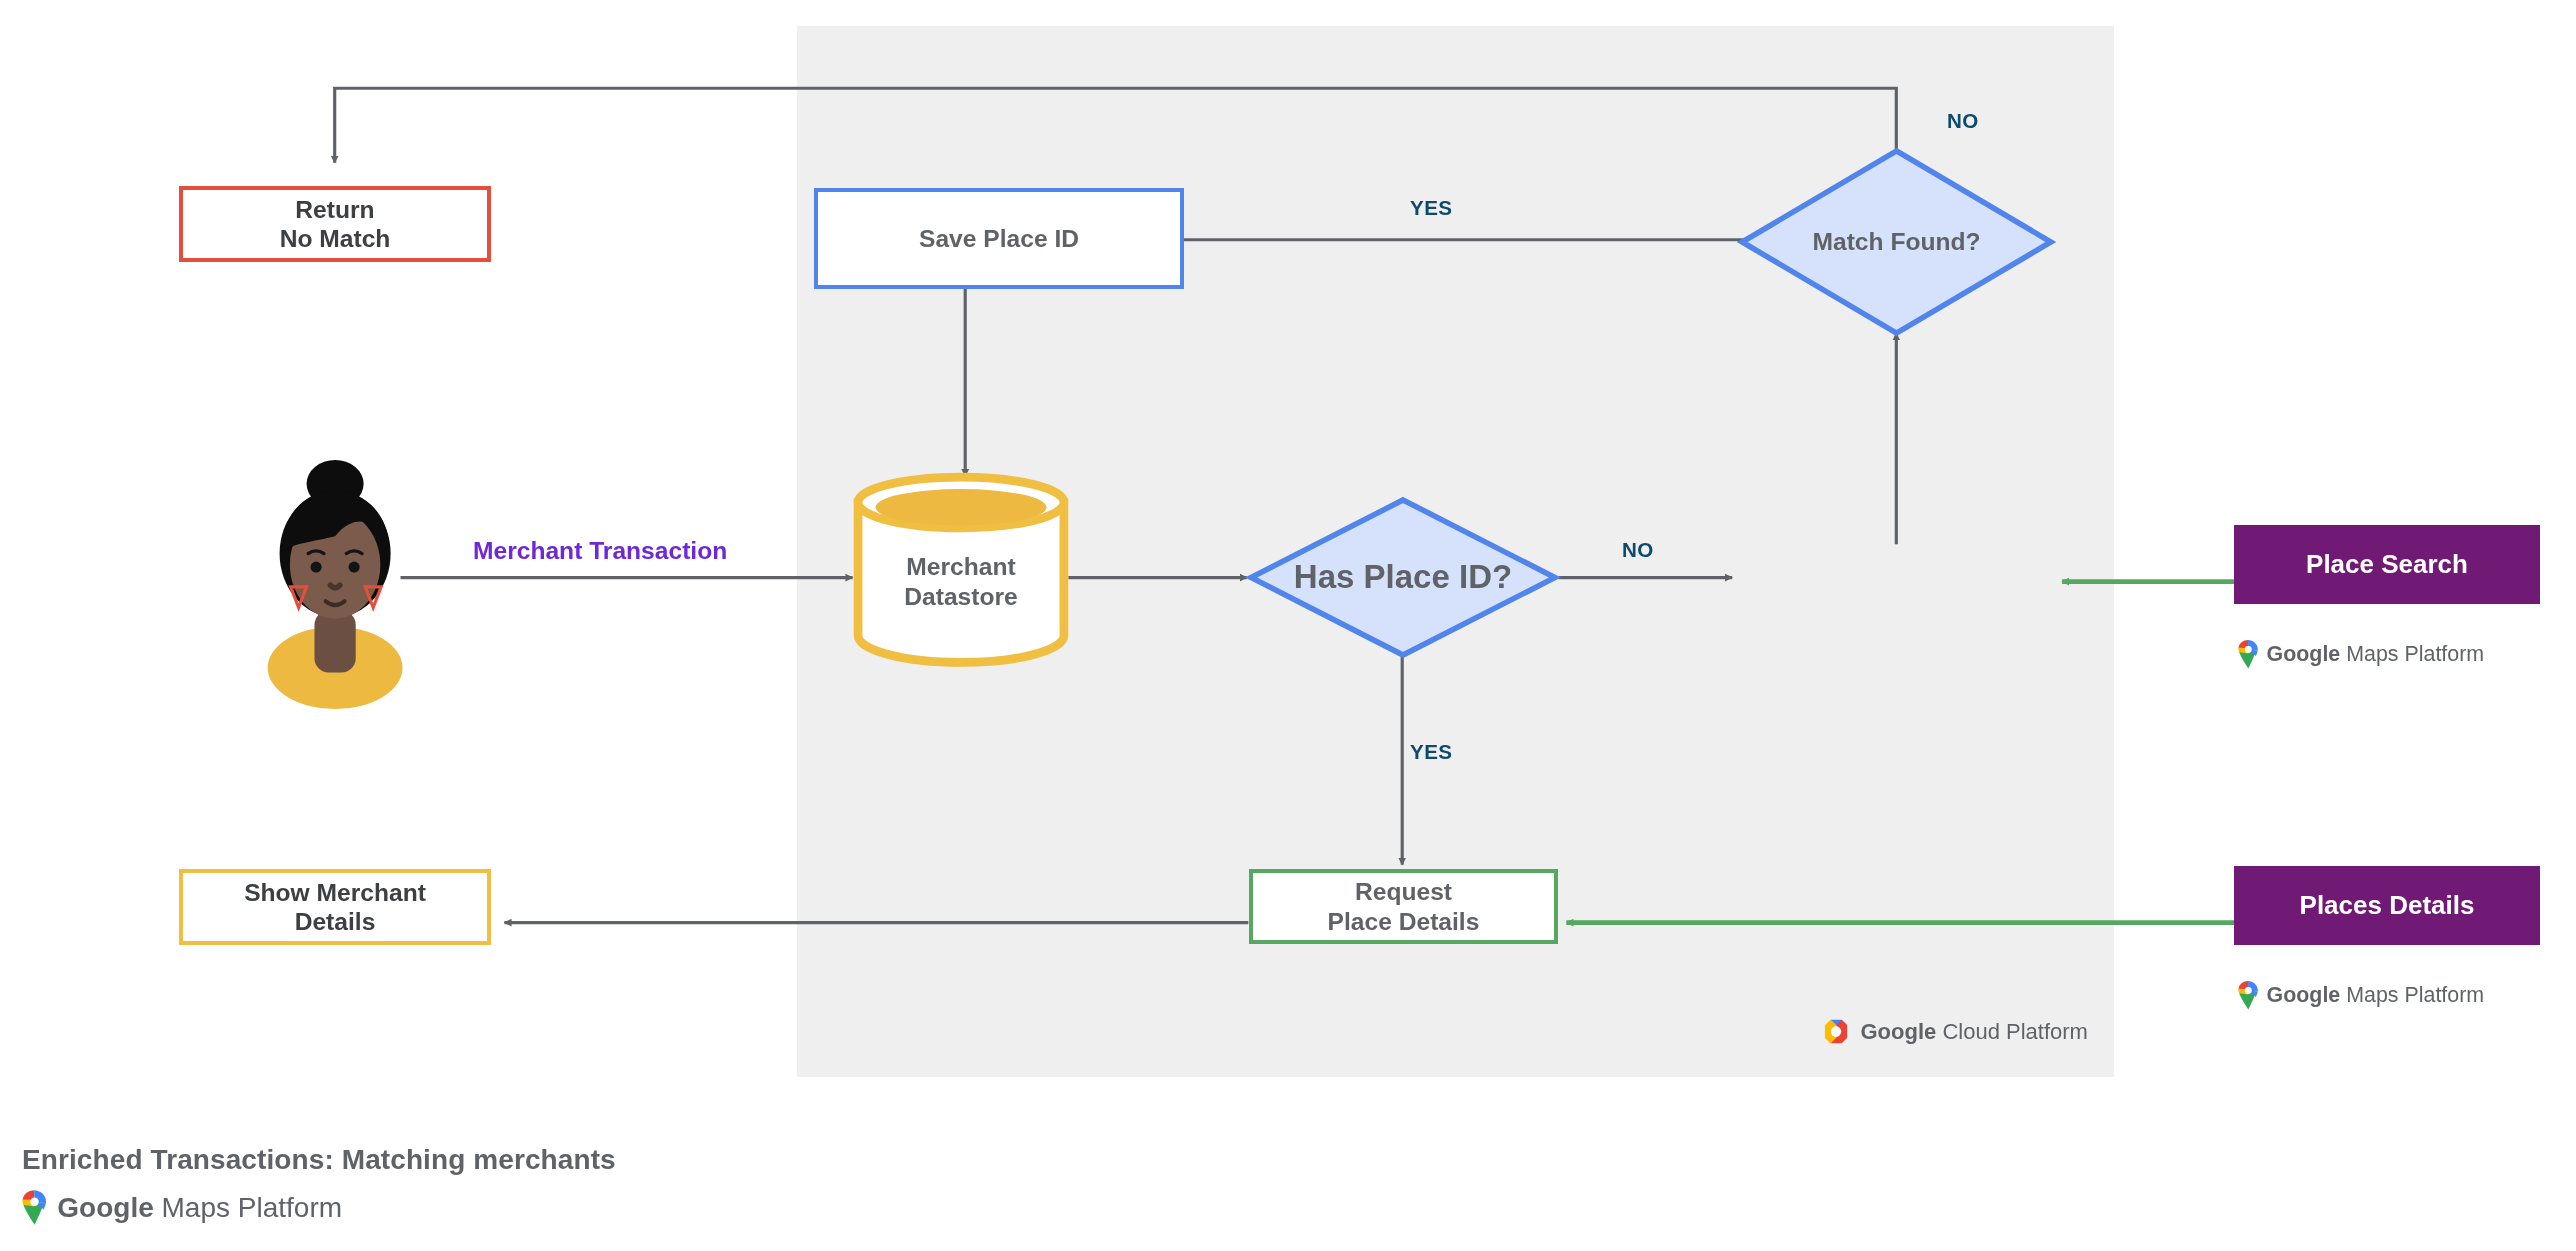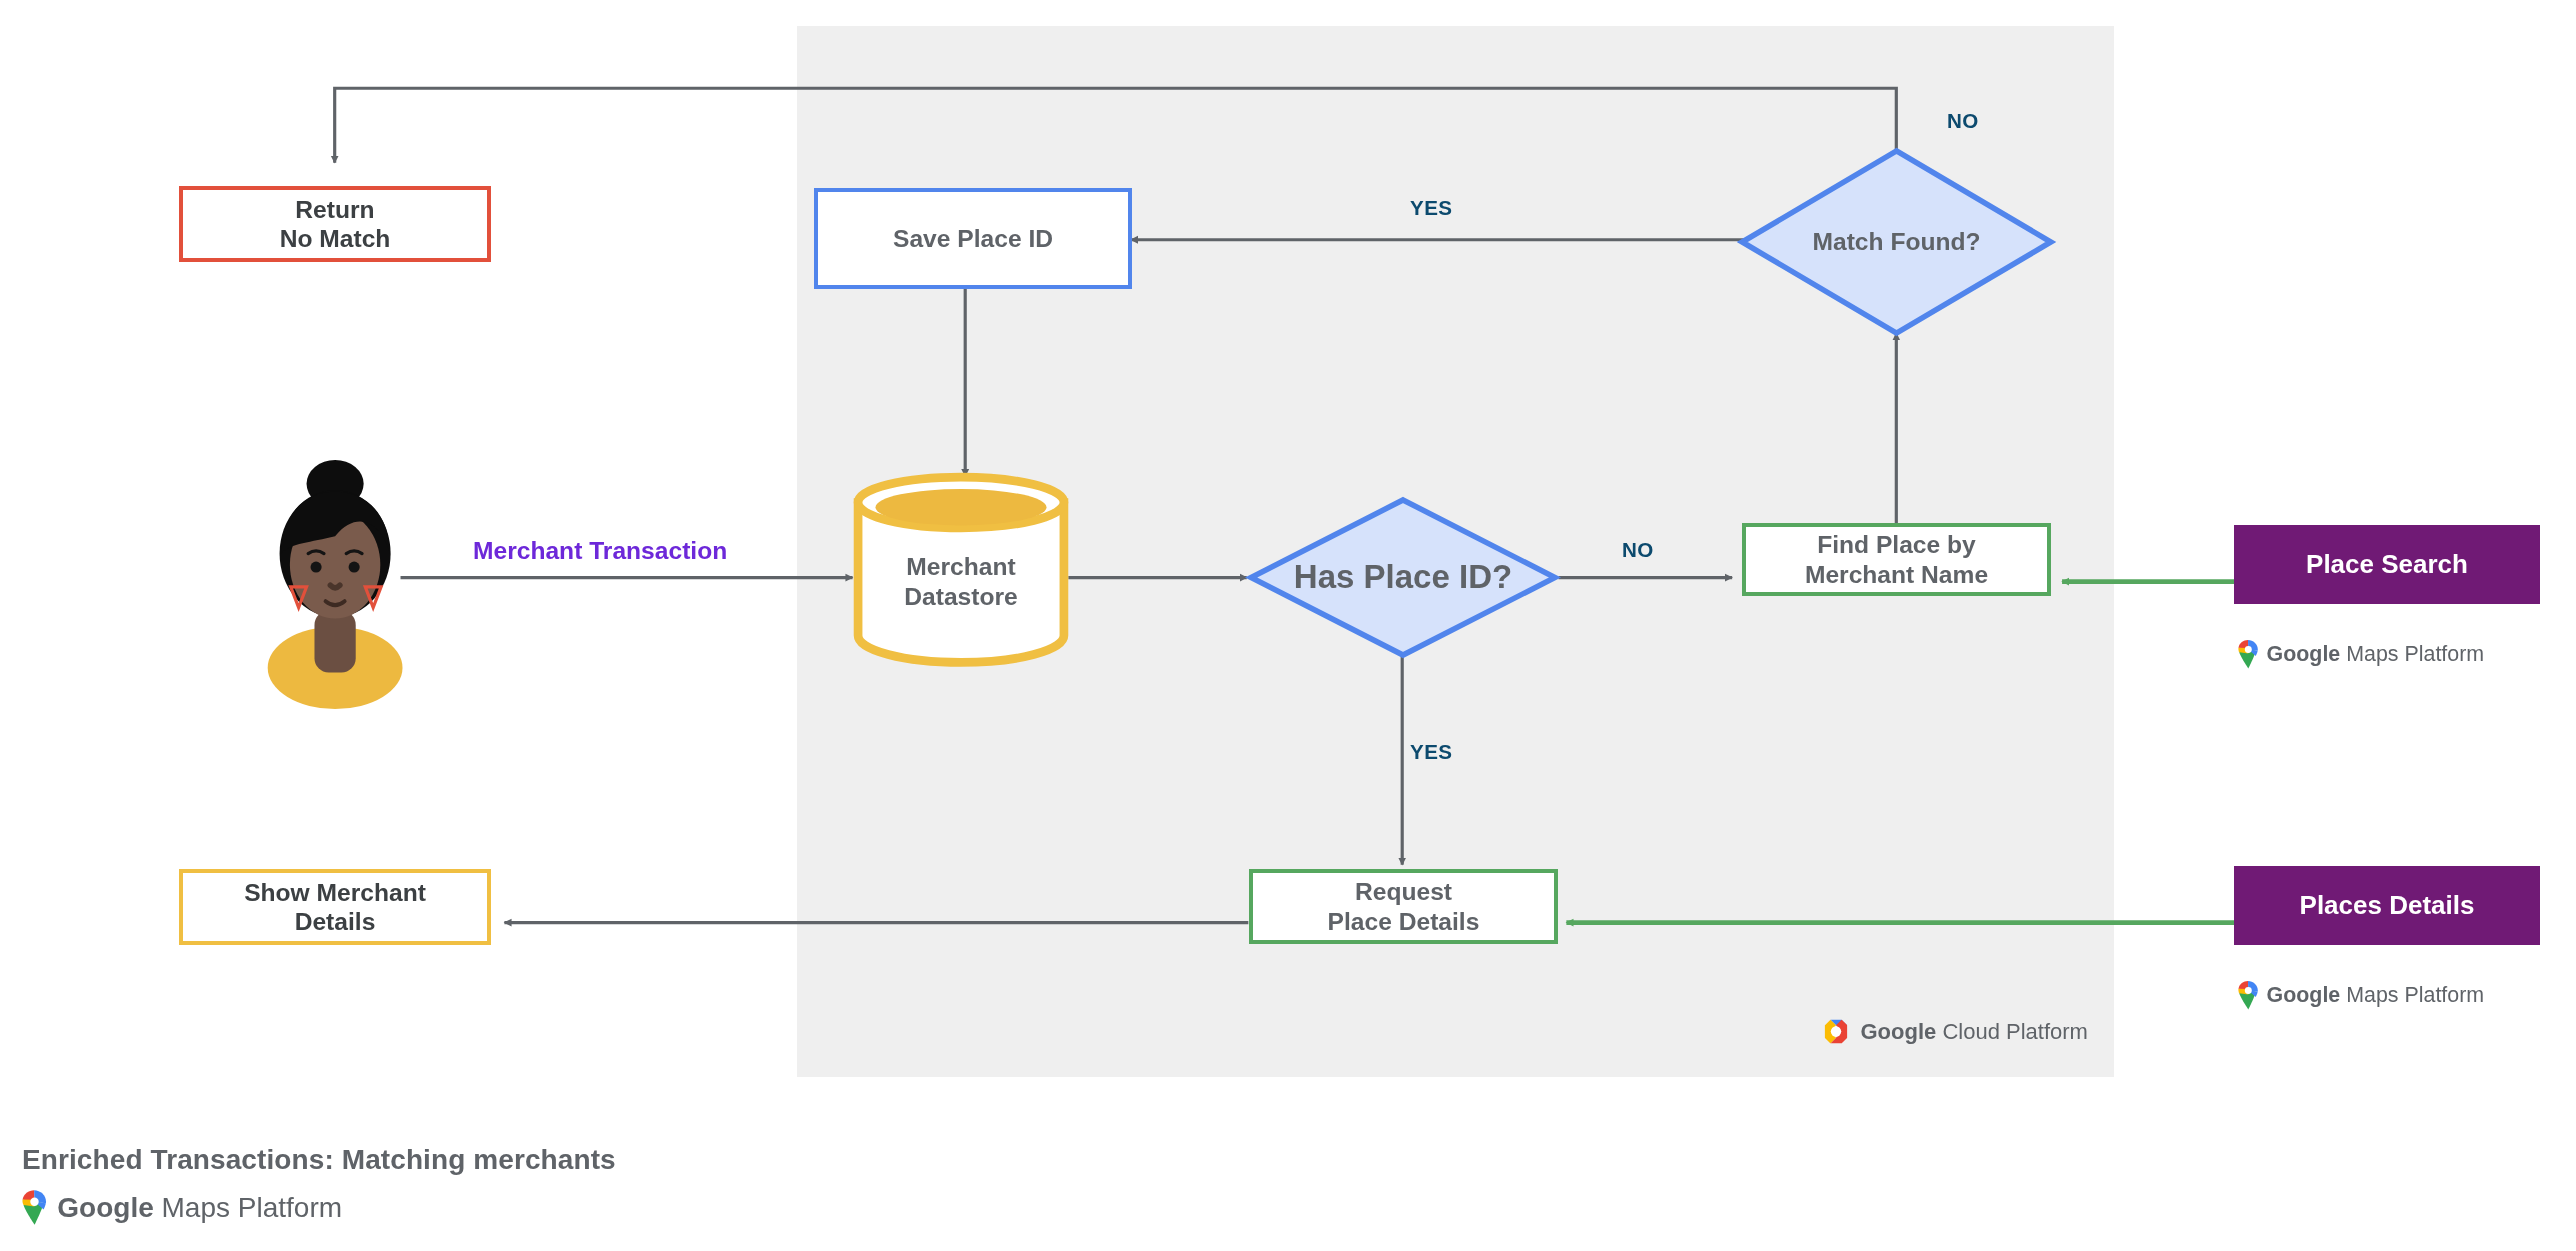--- a/index.html
+++ b/index.html
@@ -100,21 +100,21 @@
     </g>
   </svg>
 
   <div class="abs node node-red" style="left:179px;top:186px;width:312px;height:76px;font-size:24.6px;">
     <div class="lbl">
       <span>Return</span>
       <span>No Match</span>
     </div>
   </div>
 
-  <div class="abs node node-blue" style="left:814px;top:188px;width:318px;height:101px;font-size:24.6px;">
+  <div class="abs node node-blue" style="left:814px;top:188px;width:370px;height:101px;font-size:24.6px;">
     <div class="lbl">
       <span>Save Place ID</span>
     </div>
   </div>
 
   <svg class="abs" style="left:1738px;top:147px;width:317px;height:190px;" viewBox="0 0 400 240">
     <polygon points="200,5 395,120 200,235 5,120" fill="#d6e2fb" stroke="#5185ec" stroke-width="7"></polygon>
   </svg>
   <div class="diamond-label" style="left:1738px;top:147px;width:317px;height:190px;font-size:24.6px;">
     <div>
@@ -138,26 +138,20 @@
   <svg class="abs" style="left:1247px;top:496px;width:312px;height:163px;" viewBox="0 0 394 206">
     <polygon points="197,5 389,103 197,201 5,103" fill="#d6e2fb" stroke="#5185ec" stroke-width="7"></polygon>
   </svg>
   <div class="diamond-label" style="left:1247px;top:496px;width:312px;height:163px;font-size:33px;">
     <div>
       <span>Has</span>
       <span>Place ID?</span>
     </div>
   </div>
 
-  <div class="abs node node-green" style="left:1742px;top:523px;width:309px;height:73px;font-size:24.6px;">
-    <div class="lbl">
-      <span>Find Place by</span>
-      <span>Merchant Name</span>
-    </div>
-  </div>
 
   <div class="abs node node-green" style="left:1249px;top:869px;width:309px;height:75px;font-size:24.6px;">
     <div class="lbl">
       <span>Request</span>
       <span>Place Details</span>
     </div>
   </div>
 
   <div class="abs node node-amber" style="left:179px;top:869px;width:312px;height:76px;font-size:24.6px;">
     <div class="lbl">

